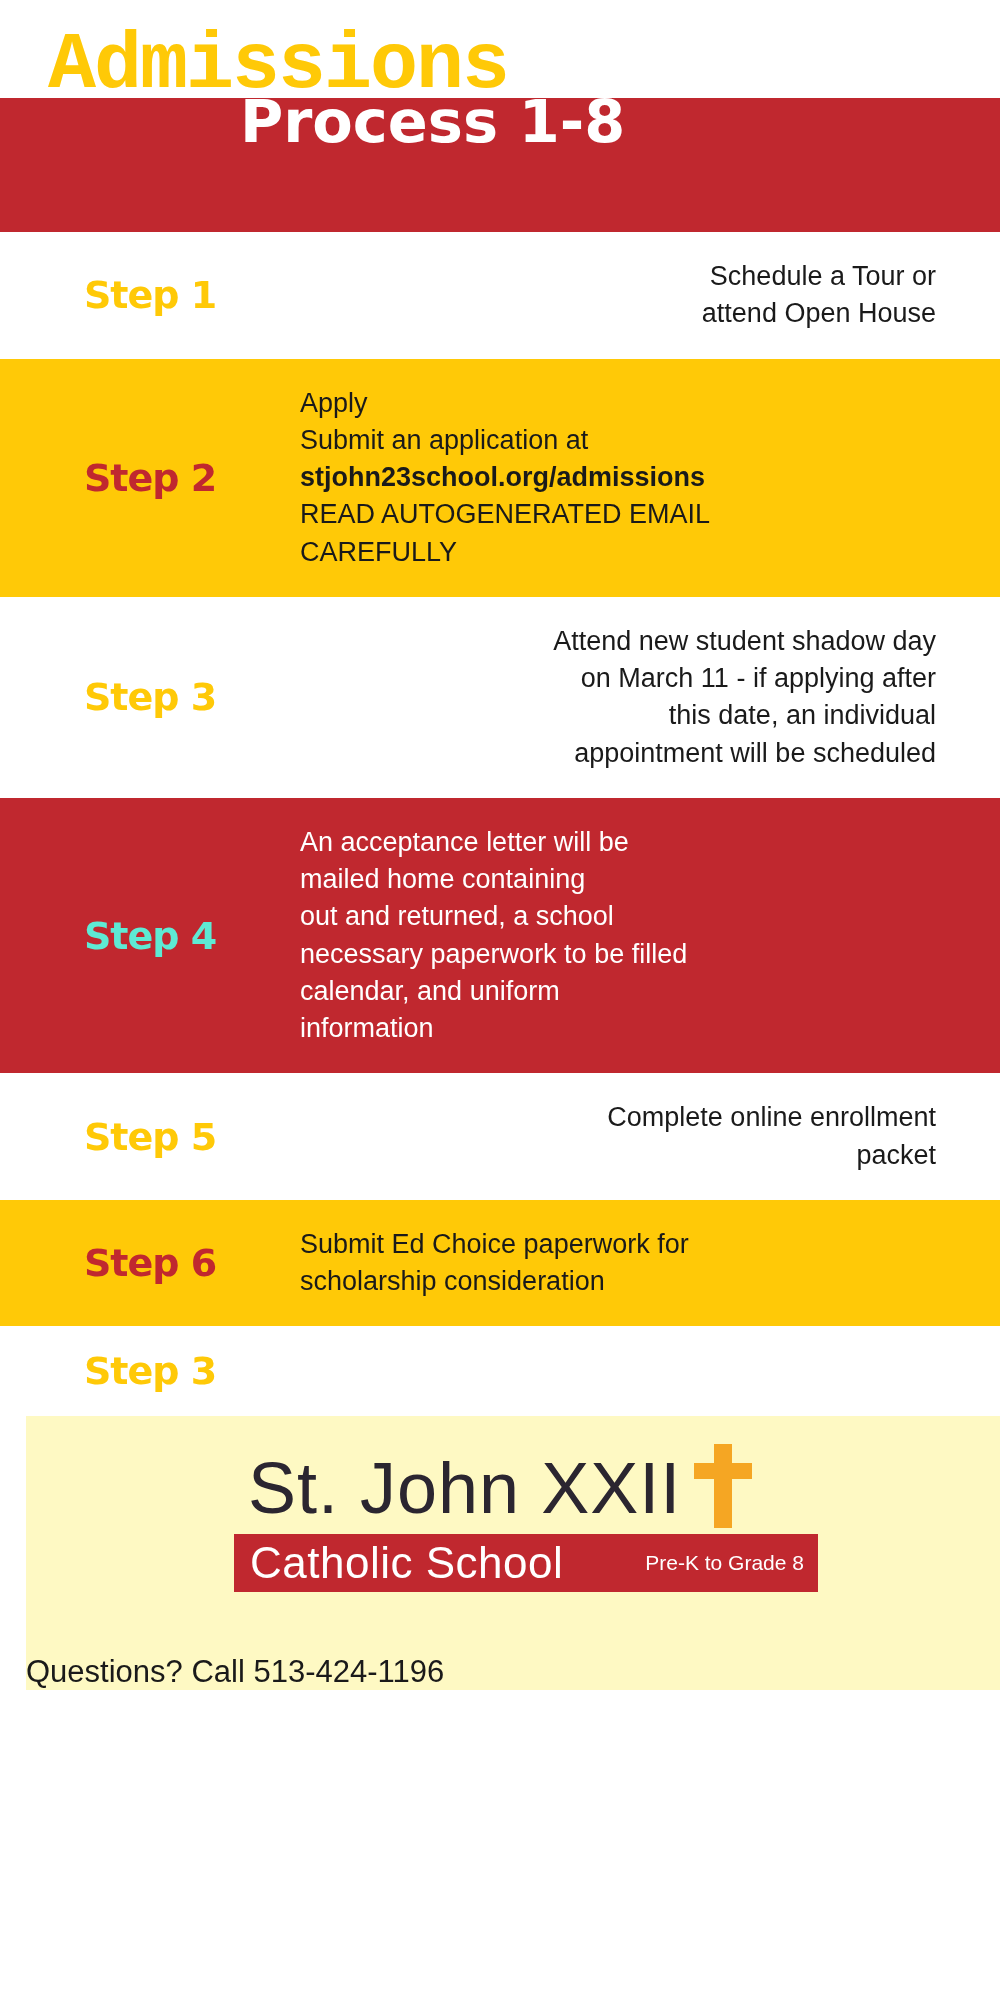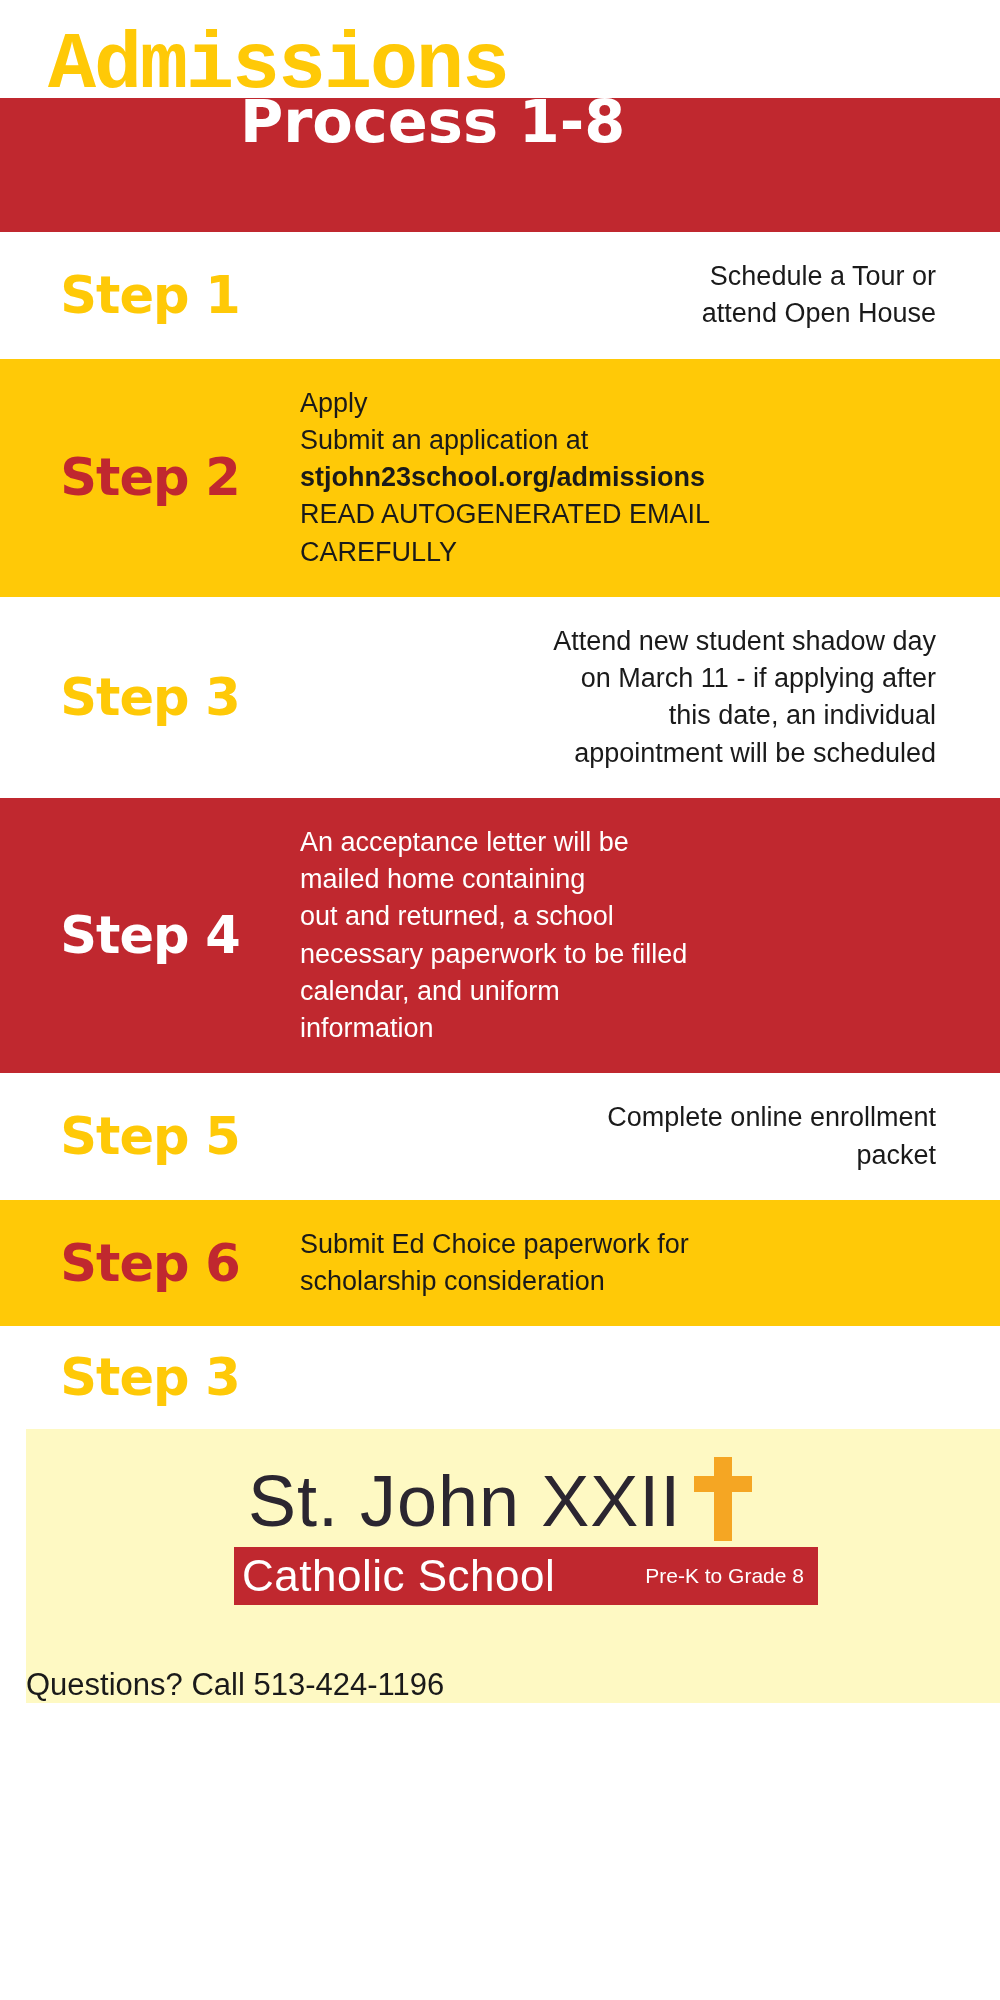--- a/index.html
+++ b/index.html
@@ -65,21 +65,21 @@
     display: flex;
     align-items: center;
     width: 1000px;
     padding: 26px 0 26px 0;
   }
   .step-label {
     flex: 0 0 300px;
     text-align: center;
     font-family: "DejaVu Sans", sans-serif;
     font-weight: bold;
-    font-size: 51px;
+    font-size: 38px;
     letter-spacing: -1px;
     line-height: 1;
     white-space: nowrap;
   }
   .step-body {
     flex: 1 1 auto;
     padding-right: 64px;
     font-family: "Liberation Sans", sans-serif;
     font-size: 27px;
     line-height: 1.38;
@@ -93,21 +93,21 @@
   .theme-white .step-label{ color: #ffc907; }
   .theme-white .step-body { color: #1a1a1a; text-align: right; }
 
   
   .theme-gold             { background: #ffc907; }
   .theme-gold .step-label { color: #c0282f; }
   .theme-gold .step-body  { color: #1a1a1a; }
 
   
   .theme-red              { background: #c0282f; }
-  .theme-red .step-label  { color: #ffffff; }
+  .theme-red .step-label  { color: #5eead4; }
   .theme-red .step-body   { color: #ffffff; }
 
   
   .footer {
     width: 1000px;
     padding-top: 36px;
     background: #fef9c3;
     margin-left: 26px;
   }
   .logo {
@@ -135,21 +135,21 @@
     width: 64px;
     height: 84px;
     pointer-events: none;
   }
   .logo-banner {
     position: relative;
     background: #c0282f;
     height: 58px;
     display: flex;
     align-items: center;
-    padding-left: 8px;
+    padding-left: 16px;
     padding-right: 14px;
   }
   .logo-banner-main {
     font-family: "Liberation Sans", sans-serif;
     font-size: 44px;
     color: #ffffff;
     letter-spacing: 0.5px;
     line-height: 1;
     white-space: nowrap;
   }

